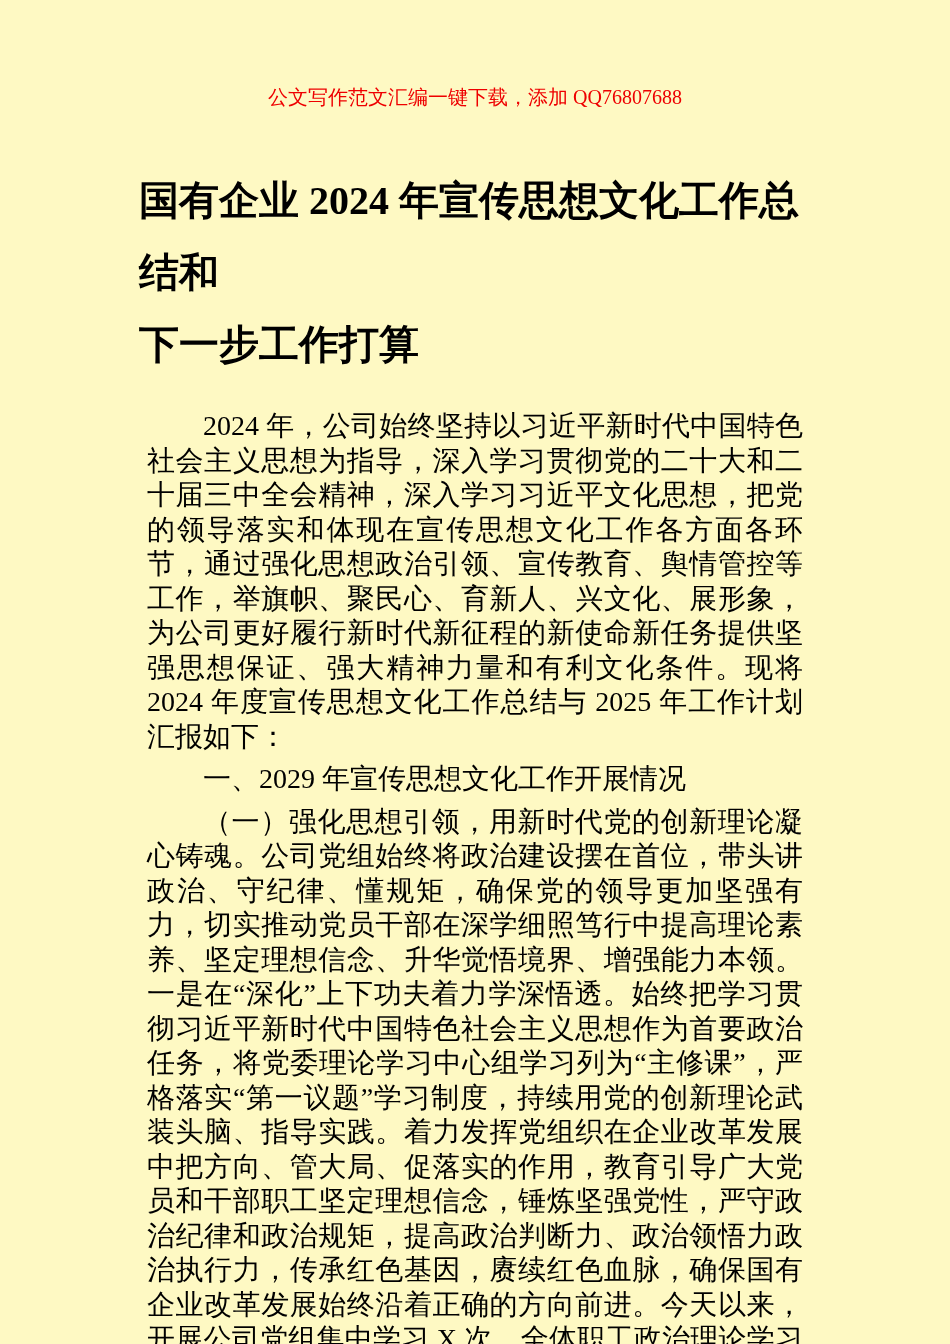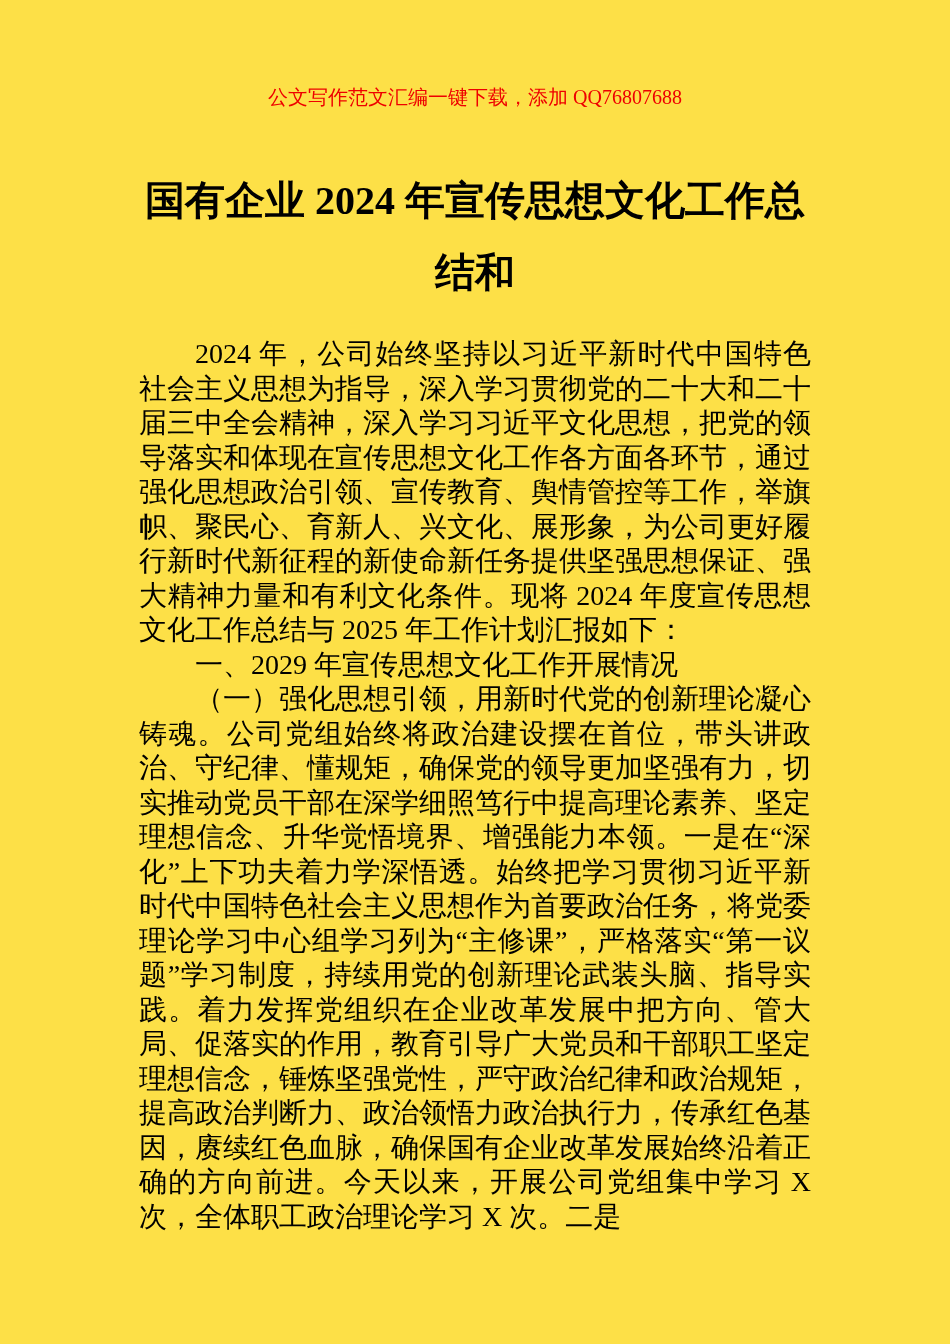--- a/index.html
+++ b/index.html
@@ -12,60 +12,61 @@
     height: 1344px;
     font-family: "Liberation Serif", serif;
     color: #000000;
     overflow: hidden;
   }
   .page {
     box-sizing: border-box;
     width: 950px;
     height: 1344px;
     padding: 85px 139px 0 139px;
-    background: #fde047;
+    background: #fef9c3;
   }
   .promo-note {
     text-align: center;
     color: #ee0000;
     font-size: 20px;
     line-height: 24px;
     white-space: nowrap;
   }
   .doc-title {
     margin-top: 56px;
     font-size: 40px;
     font-weight: bold;
     line-height: 72px;
-    text-align: center;
+    text-align: left;
   }
   .doc-title .title-line {
     display: block;
   }
   .doc-body {
     margin-top: 28px;
     font-size: 28px;
     line-height: 34.5px;
     text-align: justify;
   }
   .para {
-    margin: 0;
+    margin: 8px;
     padding: 0;
     text-indent: 2em;
   }
 </style>
 </head>
 <body>
 
 <div class="page">
 
   <div class="promo-note" style="color: rgb(238, 0, 0);">公文写作范文汇编一键下载，添加 QQ76807688</div>
 
   <h1 class="doc-title">
     <span class="title-line">国有企业 2024 年宣传思想文化工作总结和</span>
+    <span class="title-line">下一步工作打算</span>
   </h1>
 
   <div class="doc-body">
     <p class="para">2024 年，公司始终坚持以习近平新时代中国特色社会主义思想为指导，深入学习贯彻党的二十大和二十届三中全会精神，深入学习习近平文化思想，把党的领导落实和体现在宣传思想文化工作各方面各环节，通过强化思想政治引领、宣传教育、舆情管控等工作，举旗帜、聚民心、育新人、兴文化、展形象，为公司更好履行新时代新征程的新使命新任务提供坚强思想保证、强大精神力量和有利文化条件。现将 2024 年度宣传思想文化工作总结与 2025 年工作计划汇报如下：</p>
     <p class="para">一、2029 年宣传思想文化工作开展情况</p>
     <p class="para">（一）强化思想引领，用新时代党的创新理论凝心铸魂。公司党组始终将政治建设摆在首位，带头讲政治、守纪律、懂规矩，确保党的领导更加坚强有力，切实推动党员干部在深学细照笃行中提高理论素养、坚定理想信念、升华觉悟境界、增强能力本领。一是在“深化”上下功夫着力学深悟透。始终把学习贯彻习近平新时代中国特色社会主义思想作为首要政治任务，将党委理论学习中心组学习列为“主修课”，严格落实“第一议题”学习制度，持续用党的创新理论武装头脑、指导实践。着力发挥党组织在企业改革发展中把方向、管大局、促落实的作用，教育引导广大党员和干部职工坚定理想信念，锤炼坚强党性，严守政治纪律和政治规矩，提高政治判断力、政治领悟力政治执行力，传承红色基因，赓续红色血脉，确保国有企业改革发展始终沿着正确的方向前进。今天以来，开展公司党组集中学习 X 次，全体职工政治理论学习 X 次。二是</p>
   </div>
 
 </div>
 

